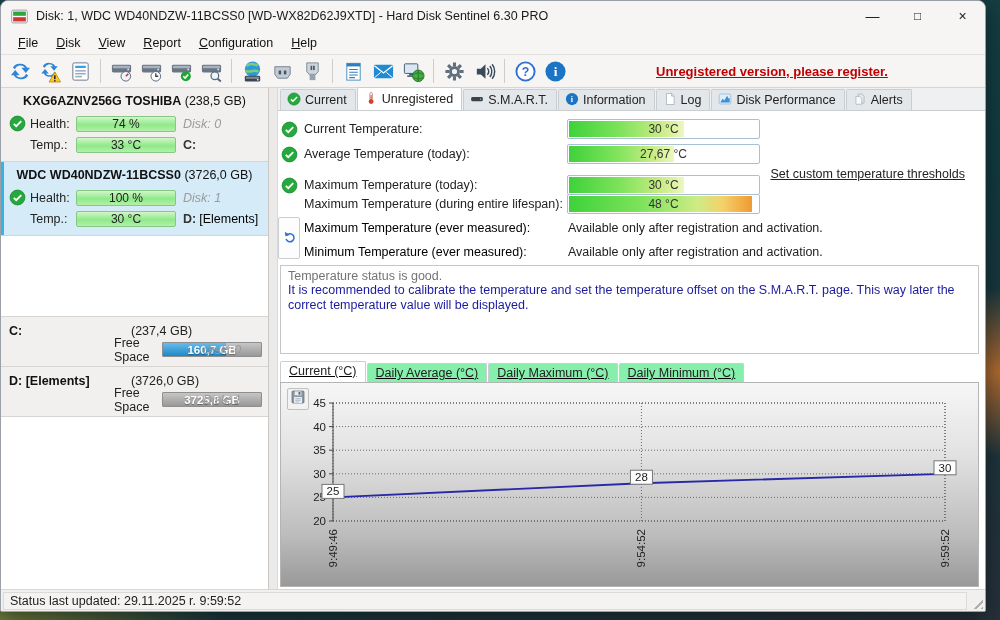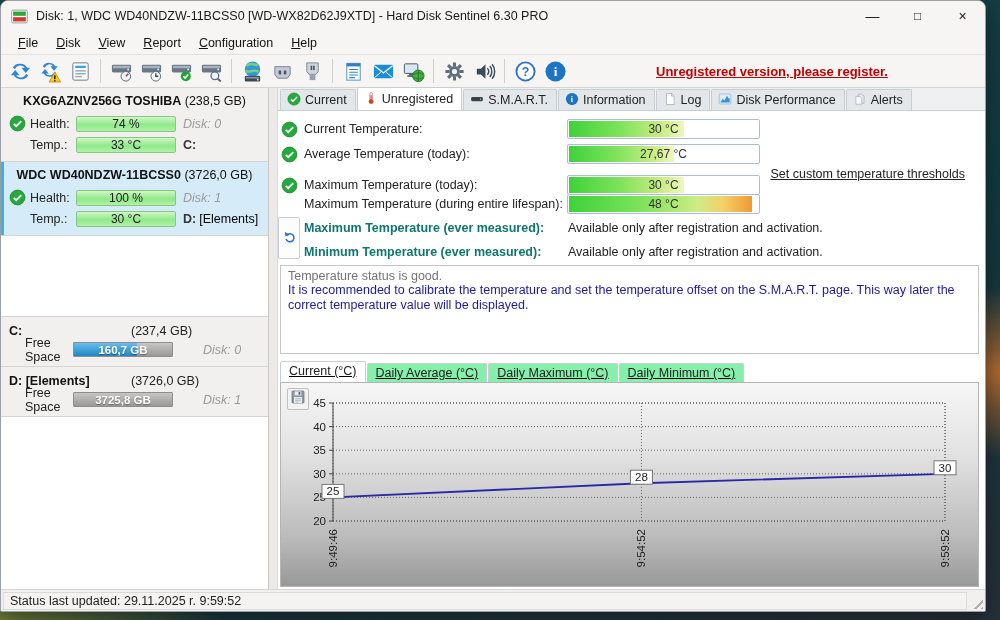--- a/index.html
+++ b/index.html
@@ -60,21 +60,21 @@
   .muted-i { font-style:italic; color:#9b9b9b; }
   .drive-b { font-weight:bold; color:#333; }
   .drive-x { color:#000000; margin-left:3px; }
   .sidebar-gap { flex:0 0 80px; background:#fff; }
   .sidebar-fill { flex:1 1 auto; background:#fff; border-top:1px solid #d7d4d1; }
 
   .part-item { padding:4px 6px 7px 6px; background:#f1f0ef; border-bottom:1px solid #d7d4d1; }
   .part-head { display:flex; font-size:12.5px; height:19px; align-items:center; }
   .part-name { font-weight:bold; color:#111; padding-left:2px; }
   .part-size { position:absolute; left:130px; font-size:12.5px; color:#222; }
-  .part-row { display:flex; align-items:center; height:19px; position:relative; font-size:12.5px; color:#222; }
+  .part-row { display:flex; align-items:center; height:19px; position:relative; font-size:12.5px; color:#222;justify-content:flex-end; }
   .part-row .lbl { padding-left:18px; width:66px; }
   .fsbar { width:100px; height:15px; position:relative; background:linear-gradient(180deg,#c6c6c6,#989898);
     border:1px solid #8e8e8e; border-radius:1px; overflow:hidden; }
   .fsbar .fill { position:absolute; left:0; top:0; bottom:0; background:linear-gradient(180deg,#66bcec,#1f87c6); }
   .fsbar .txt { position:absolute; inset:0; display:flex; align-items:center; justify-content:center;
     color:#fff; font-weight:bold; font-size:11.5px; text-shadow:0 1px 1px rgba(0,0,0,.35); }
   .part-row .right { position:absolute; left:196px; }
 
   
   .tabbar { display:flex; align-items:flex-end; height:23px; background:#eef0f2; border-bottom:1px solid #c9ced2; padding-left:2px; }
@@ -88,21 +88,21 @@
   .trow { position:absolute; left:0; height:20px; display:flex; align-items:center; }
   .trow .chk { width:17px; height:17px; margin-left:3px; }
   .trow .chk svg { width:17px; height:17px; }
   .trow .tlabel { position:absolute; left:26px; font-size:12.5px; color:#222; white-space:nowrap; }
   .tbarbox { position:absolute; left:289px; width:193px; height:20px; border:1px solid #a9c0d4; background:#fff; border-radius:2px; }
   .tbarbox .fill { position:absolute; left:1px; top:1px; bottom:1px;
     background:linear-gradient(90deg,#3ed23a 0%,#7fe35c 45%,#c9ec83 80%,#eef7c0 100%); }
   .tbarbox .fill.hot { background:linear-gradient(90deg,#3ed23a 0%,#7fe35c 40%,#cdec85 70%,#f5d06a 84%,#f09a32 100%); }
   .tbarbox .tval { position:absolute; inset:0; display:flex; align-items:center; justify-content:center; font-size:12px; color:#333; }
   .thresh-link { position:absolute; right:20px; top:9px; font-size:12.5px; color:#222; text-decoration:underline; white-space:nowrap;margin-top:47px; }
-  .locked-label { position:absolute; left:26px; font-size:12.5px; color:#0f766e; white-space:nowrap;font-weight:bold; }
+  .locked-label { position:absolute; left:26px; font-size:12.5px; color:#000000; white-space:nowrap; }
   .locked-value { position:absolute; left:290px; font-size:12.5px; color:#222; white-space:nowrap; }
   .undo-btn { position:absolute; left:0; top:106px; width:22px; height:42px; background:#fdfdfd;
     border:1px solid #c9ced2; border-radius:2px; display:flex; align-items:center; justify-content:center; }
   .undo-btn svg { width:15px; height:15px; }
 
   .statusbox { position:absolute; left:2px; right:6px; top:154px; height:89px; border:1px solid #c6c6c6;
     padding:3px 7px; font-size:12.5px; line-height:1.15; background:#fff; }
   .statusbox .l1 { color:#737373; }
   .statusbox .l2 { color:#1b1b9e; }
 

